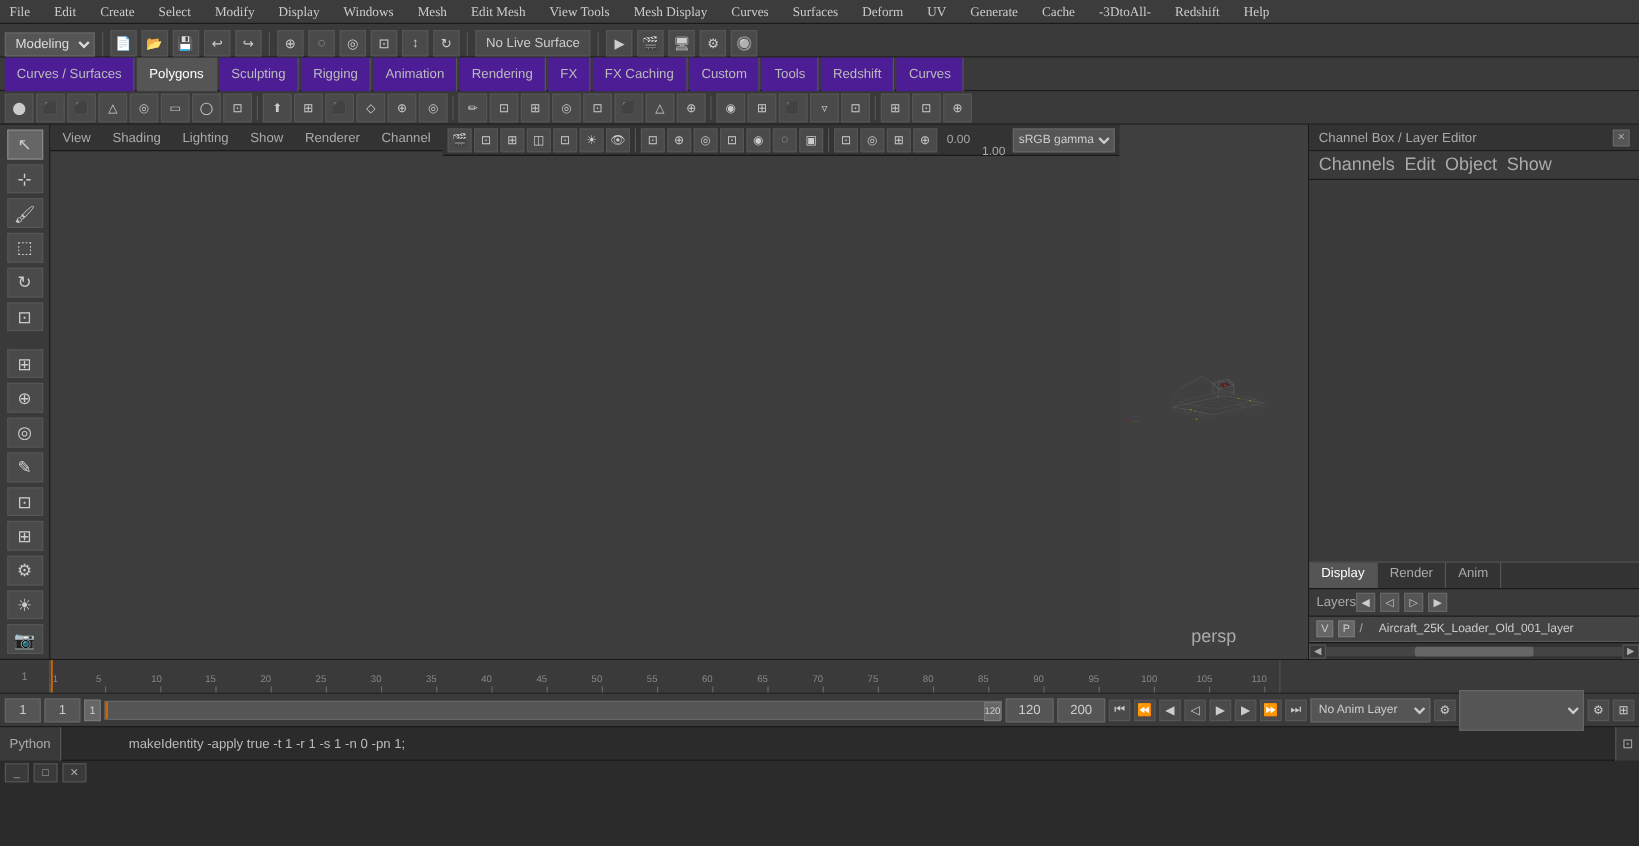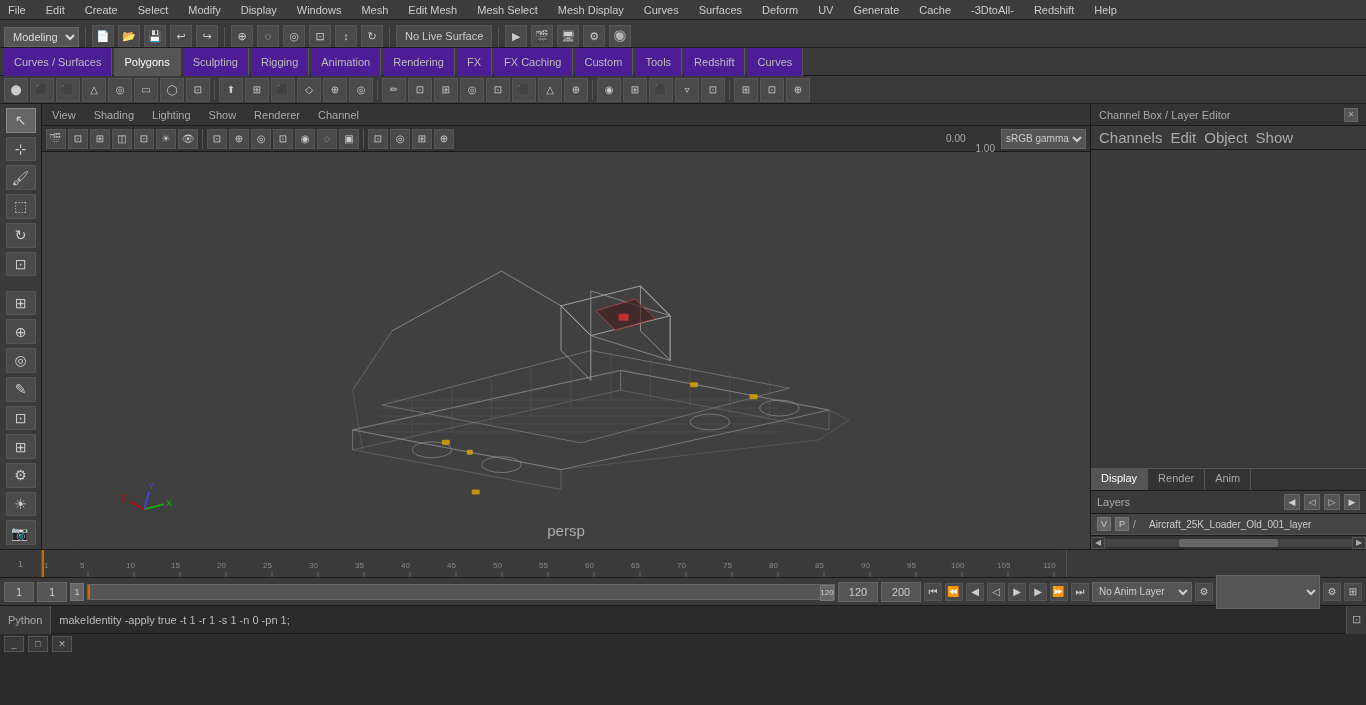--- a/index.html
+++ b/index.html
@@ -5,21 +5,21 @@
     * { margin: 0; padding: 0; box-sizing: border-box; }
     body { width: 1366px; height: 705px; background: #2b2b2b; font-family: Arial, sans-serif; font-size: 11px; color: #ccc; overflow: hidden; }
 
     
     #menu-bar {
       display: flex; align-items: center;
       background: #3c3c3c; height: 20px;
       padding: 0 4px; gap: 12px;
       border-bottom: 1px solid #1a1a1a;
     }
-    .menu-item { font-size: 11px; color: #ccc; cursor: pointer; padding: 0 4px; }
+    .menu-item { font-size: 11px; color: #ccc; cursor: pointer; padding: 0 4px; font-family: Liberation Serif, serif; }
 
     
     #toolbar1 {
       display: flex; align-items: flex-end;
       background: #3a3a3a; height: 28px;
       padding: 0 4px; gap: 4px;
       border-bottom: 1px solid #1a1a1a;
     }
     .toolbar-dropdown {
       background: #555; color: #ddd; border: 1px solid #666;
@@ -83,21 +83,21 @@
       width: 30px; height: 30px; background: #4a4a4a;
       border: 1px solid #555; color: #ccc; cursor: pointer;
       display: flex; align-items: center; justify-content: center;
       font-size: 14px;
     }
     .side-btn.active { background: #666; border-color: #888; }
 
     
     #viewport {
       flex: 1; background: #3d3d3d; position: relative;
-      display: flex; flex-direction: column;
+      display: flex; 
     }
     #viewport-header {
       display: flex; align-items: center; background: #333;
       height: 22px; padding: 0 4px; gap: 6px;
       border-bottom: 1px solid #1a1a1a; font-size: 11px; color: #aaa;
     }
     .vp-menu { padding: 2px 6px; cursor: pointer; }
     #viewport-content {
       flex: 1; background: #404040; position: relative; overflow: hidden;
     }
@@ -142,21 +142,21 @@
     #layer-tabs {
       display: flex; background: #333; height: 22px;
       border-bottom: 1px solid #1a1a1a;
     }
     .layer-tab {
       padding: 3px 10px; font-size: 11px; color: #aaa; cursor: pointer;
       border-right: 1px solid #555;
     }
     .layer-tab.active { background: #555; color: #fff; }
     #layer-options-bar {
-      display: flex; justify-content: space-between; align-items: center;
+      display: flex; justify-content: flex-start; align-items: center;
       padding: 3px 6px; font-size: 11px; color: #aaa;
       border-bottom: 1px solid #1a1a1a;
     }
     #layer-controls {
       display: flex; gap: 4px;
     }
     .layer-ctrl-btn {
       width: 16px; height: 16px; background: #555; border: 1px solid #666;
       color: #ccc; cursor: pointer; font-size: 9px;
       display: flex; align-items: center; justify-content: center;
@@ -263,21 +263,21 @@
 <div id="menu-bar">
   <span class="menu-item">File</span>
   <span class="menu-item">Edit</span>
   <span class="menu-item">Create</span>
   <span class="menu-item">Select</span>
   <span class="menu-item">Modify</span>
   <span class="menu-item">Display</span>
   <span class="menu-item">Windows</span>
   <span class="menu-item">Mesh</span>
   <span class="menu-item">Edit Mesh</span>
-  <span class="menu-item">Mesh Select</span>
+  <span class="menu-item">View Tools</span>
   <span class="menu-item">Mesh Display</span>
   <span class="menu-item">Curves</span>
   <span class="menu-item">Surfaces</span>
   <span class="menu-item">Deform</span>
   <span class="menu-item">UV</span>
   <span class="menu-item">Generate</span>
   <span class="menu-item">Cache</span>
   <span class="menu-item">-3DtoAll-</span>
   <span class="menu-item">Redshift</span>
   <span class="menu-item">Help</span>
@@ -655,21 +655,21 @@
   </select>
   <button class="playback-btn">⚙</button>
 
   <select id="char-set-select">
     <option>No Character Set</option>
   </select>
   <button class="playback-btn">⚙</button>
   <button class="playback-btn">⊞</button>
 </div>
 
-<div id="status-bar" style="height:28px;background:#2b2b2b;display:flex;align-items:center;border-top:1px solid #1a1a1a;">
+<div id="status-bar" style="height:28px;background:#2b2b2b;display:flex;align-items:center;border-top:1px solid #1a1a1a;gap:48px;">
   <div id="python-label">Python</div>
   <div id="status-text">
     <span>makeIdentity -apply true -t 1 -r 1 -s 1 -n 0 -pn 1;</span>
   </div>
   <div id="status-icon">⊡</div>
 </div>
 
 <div id="bottom-window" style="height:20px;background:#2b2b2b;display:flex;align-items:center;border-top:1px solid #1a1a1a;padding:0 4px;gap:4px;">
   <button class="win-btn">_</button>
   <button class="win-btn">□</button>

